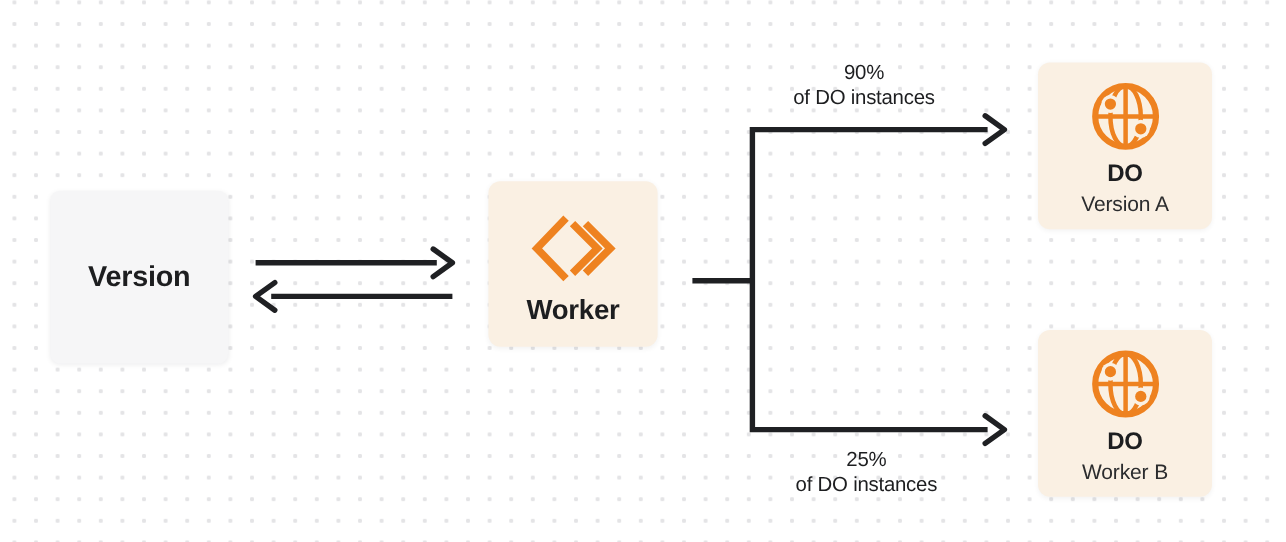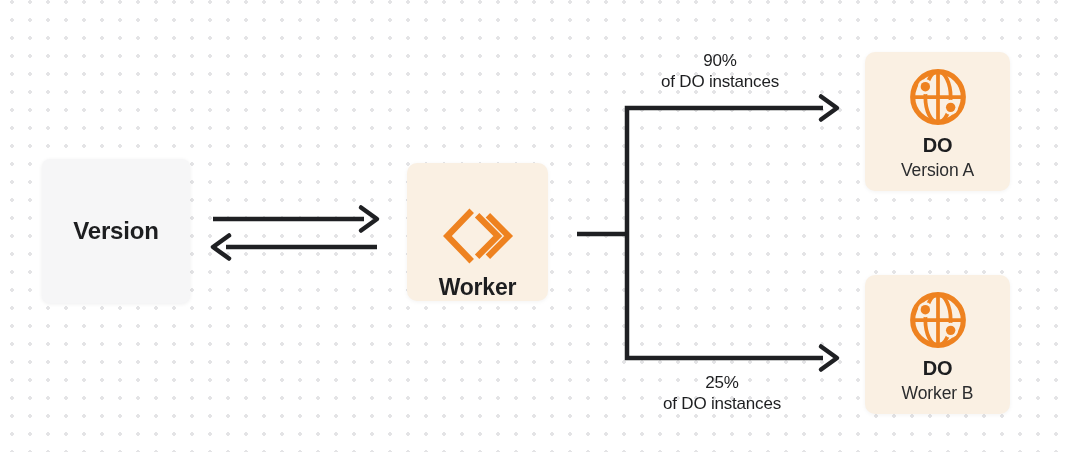--- a/index.html
+++ b/index.html
@@ -34,27 +34,26 @@
   .node-client{
     left:42px; top:159px; width:148px; height:144px;
     background:#f6f6f7;
     border-radius:8px;
     box-shadow:0 1px 4px rgba(20,20,25,0.07);
   }
   .node-client .node-title{
     font-size:24px; font-weight:bold; color:#1d1e20; letter-spacing:-0.2px;
   }
   .node-worker{
-    left:407px; top:163px; width:141px; height:138px;
+    left:407px; top:151px; width:141px; height:138px;
     background:#faf0e3;
     border-radius:10px;
     box-shadow:0 1px 4px rgba(20,20,25,0.05);
     gap:6px;
     padding-top:6px;
-    justify-content:flex-end;
   }
   .node-worker .node-title{
     font-size:23px; font-weight:bold; color:#1d1e20; letter-spacing:-0.2px;
   }
   .node-do{
     left:865px; width:145px; height:139px;
     background:#faf0e3;
     border-radius:10px;
     box-shadow:0 1px 4px rgba(20,20,25,0.05);
     padding-top:4px;

